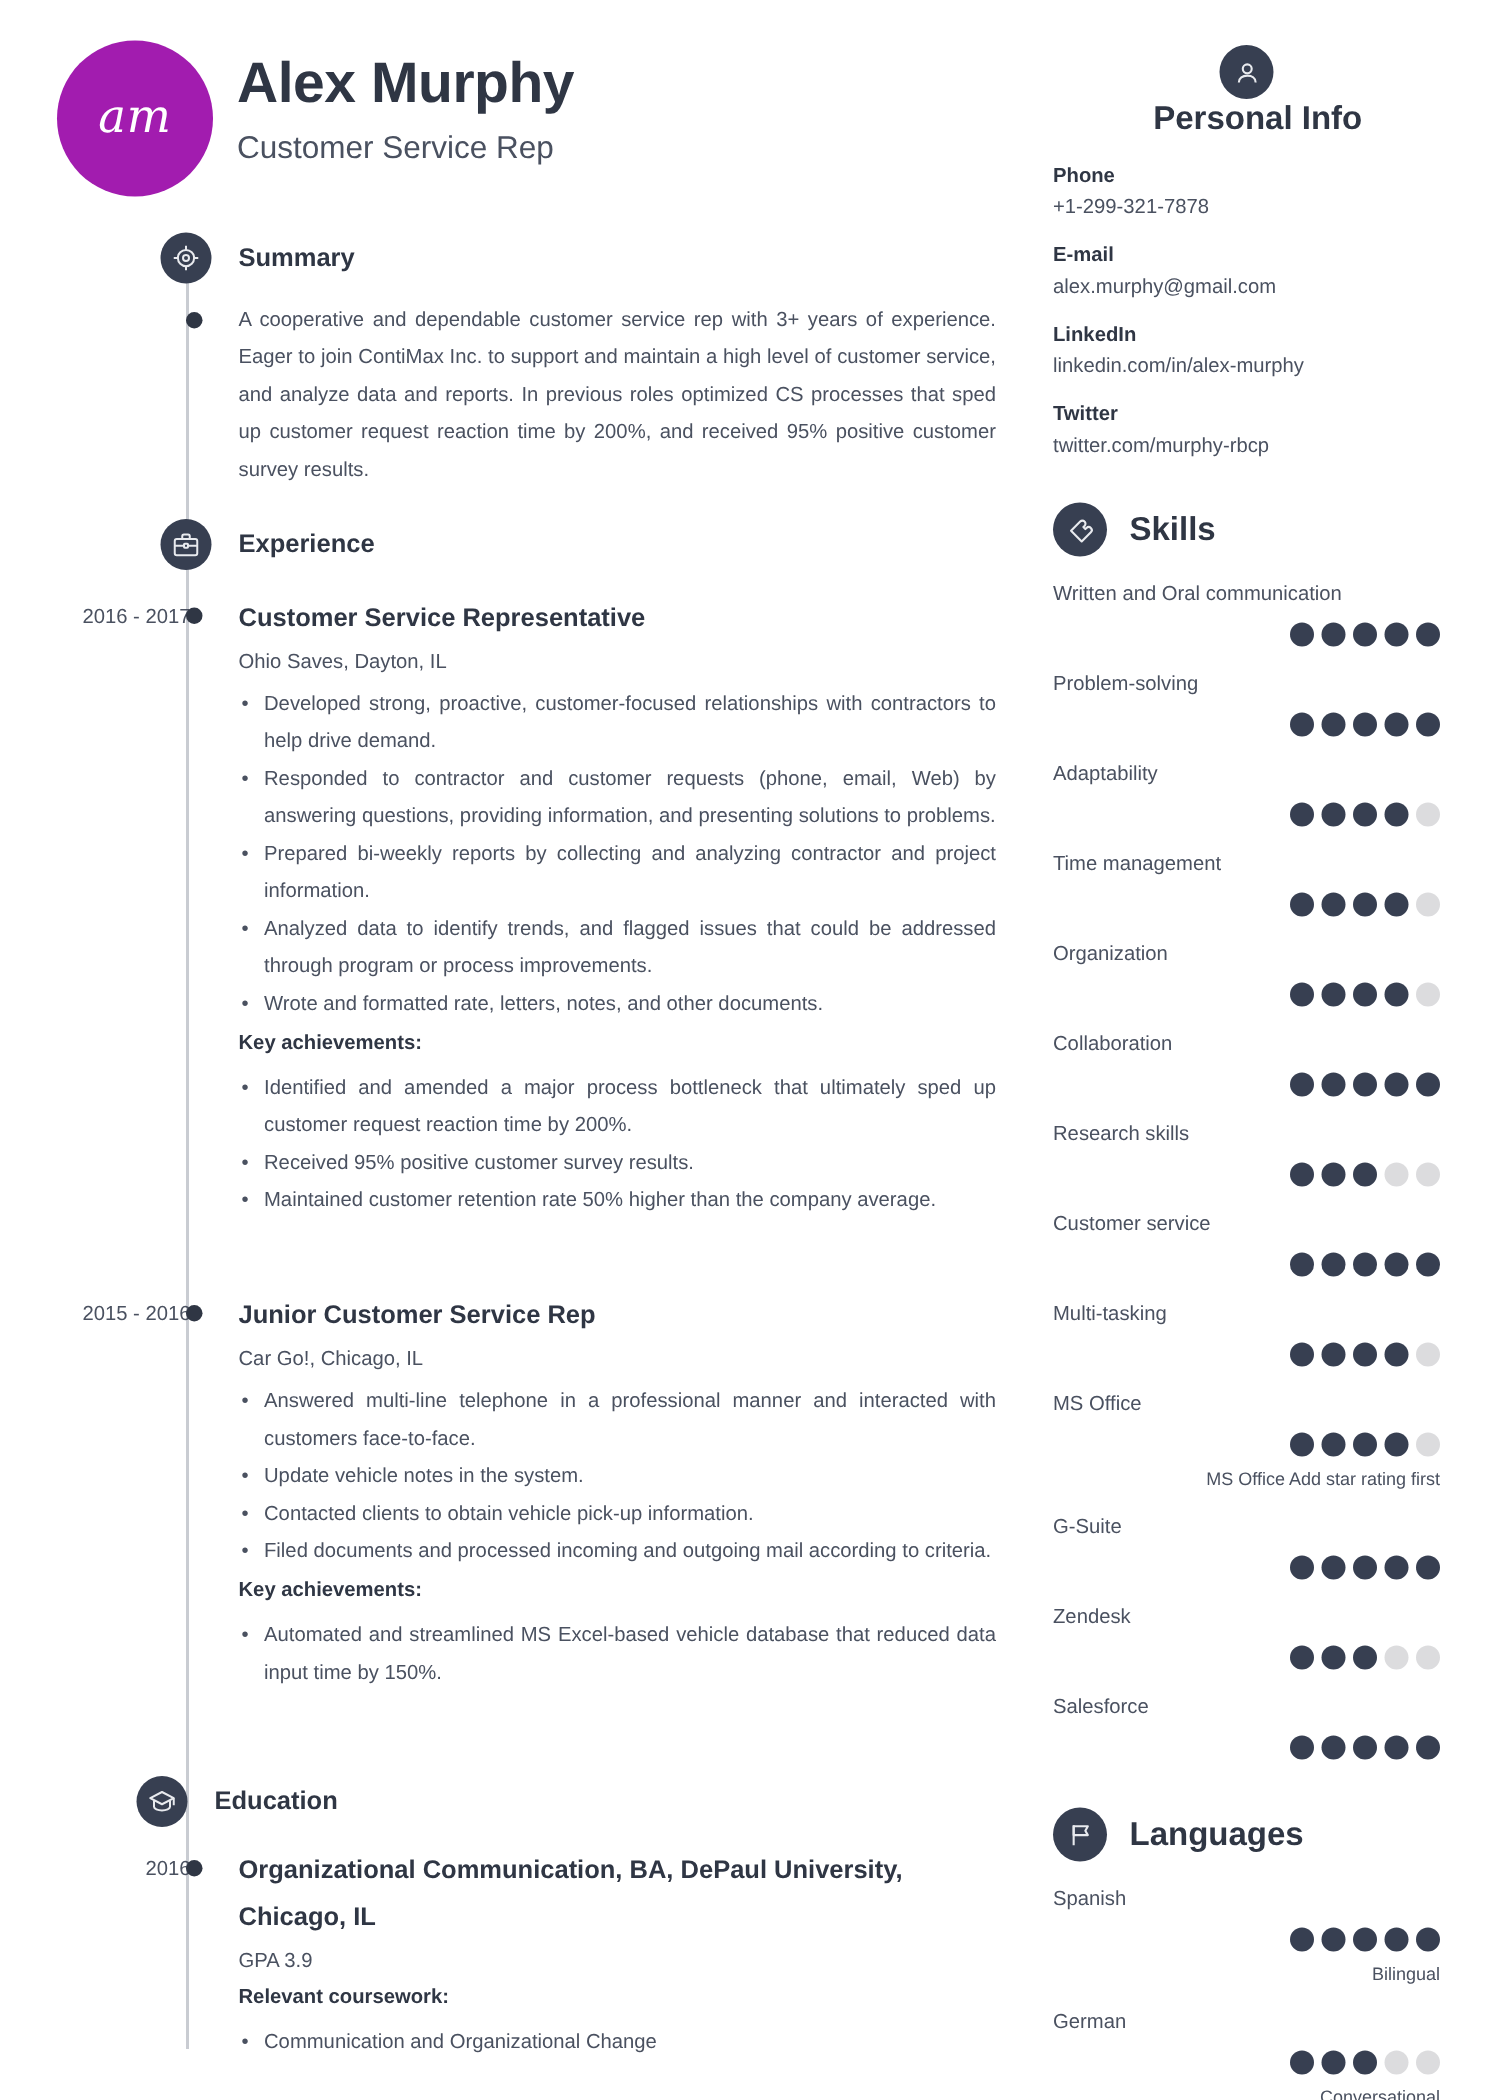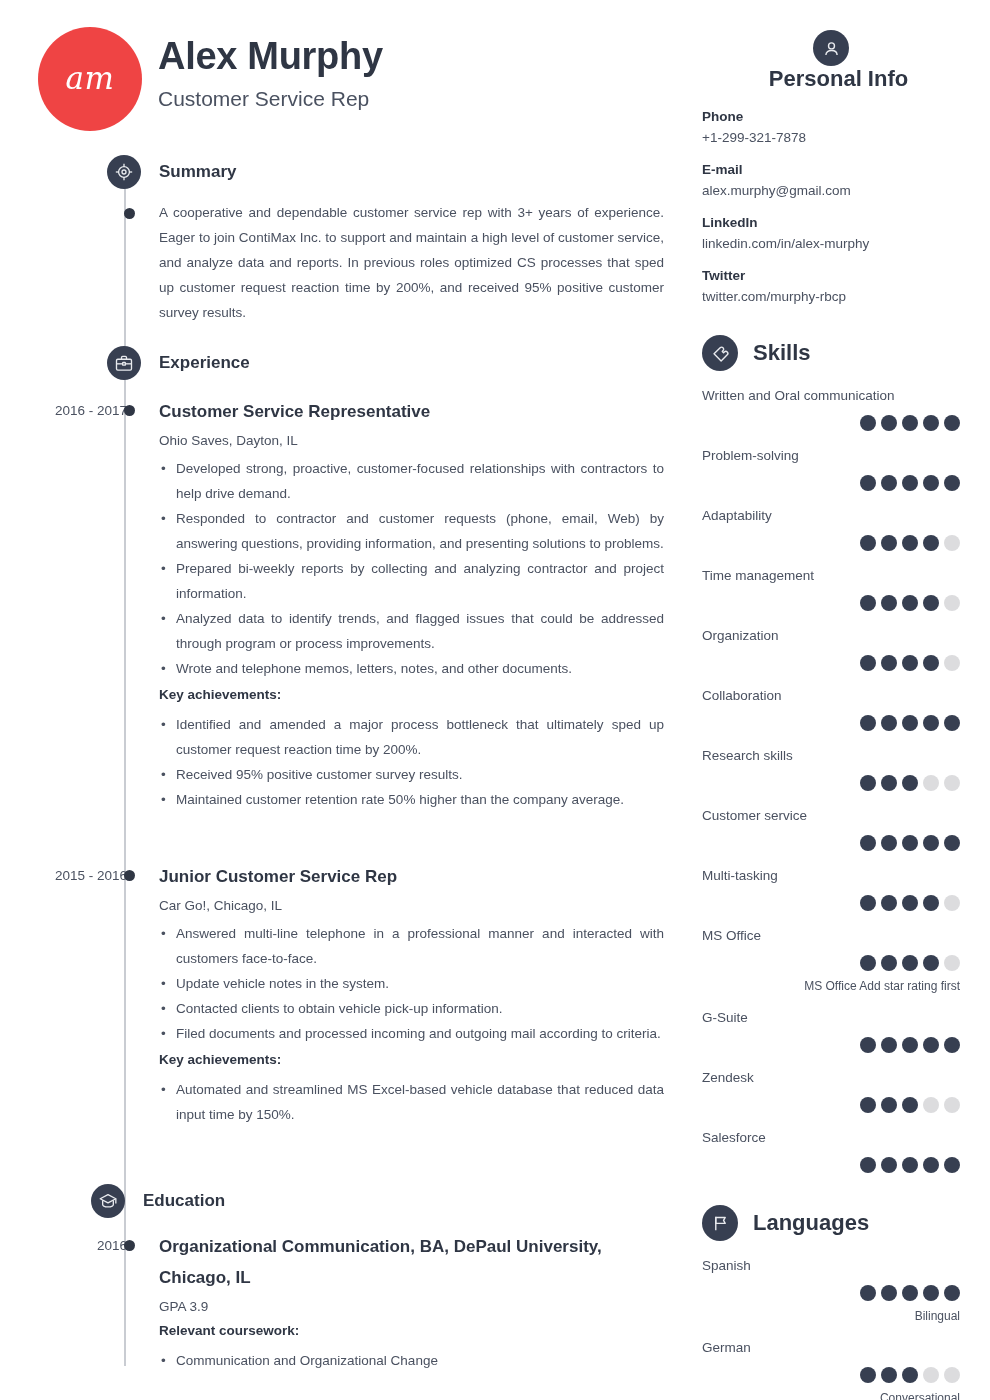--- a/index.html
+++ b/index.html
@@ -19,21 +19,21 @@
   
   .timeline-rule {
     position:absolute; left:124px; top:188px; width:1.5px; height:1178px;
     background:#c9ccd2;
   }
 
   
   .header { position:absolute; left:38px; top:27px; width:640px; height:106px; }
   .avatar {
     position:absolute; left:0; top:0; width:104px; height:104px;
-    border-radius:50%; background:#ef4444;
+    border-radius:50%; background:#a21caf;
     display:flex; align-items:center; justify-content:center;
   }
   .avatar-initials {
     font-family:"DejaVu Serif", serif;
     font-style:italic; font-size:31px; color:#ffffff; letter-spacing:0.5px;
     padding-bottom:2px;
   }
   .name {
     position:absolute; left:120px; top:8px;
     font-size:38px; font-weight:bold; color:#2f3644; letter-spacing:-0.3px;
@@ -153,21 +153,21 @@
     <div class="entry" style="left:159px; top:396px; width:505px;">
       <div class="entry-date">2016 - 2017</div>
       <span class="entry-dot"></span>
       <div class="entry-title">Customer Service Representative</div>
       <div class="entry-sub">Ohio Saves, Dayton, IL</div>
       <ul class="bullets">
         <li>Developed strong, proactive, customer-focused relationships with contractors to help drive demand.</li>
         <li>Responded to contractor and customer requests (phone, email, Web) by answering questions, providing information, and presenting solutions to problems.</li>
         <li>Prepared bi-weekly reports by collecting and analyzing contractor and project information.</li>
         <li>Analyzed data to identify trends, and flagged issues that could be addressed through program or process improvements.</li>
-        <li>Wrote and telephone memos, letters, notes, and other documents.</li>
+        <li>Wrote and formatted rate, letters, notes, and other documents.</li>
       </ul>
       <div class="key-ach">Key achievements:</div>
       <ul class="bullets">
         <li>Identified and amended a major process bottleneck that ultimately sped up customer request reaction time by 200%.</li>
         <li>Received 95% positive customer survey results.</li>
         <li>Maintained customer retention rate 50% higher than the company average.</li>
       </ul>
     </div>
 
     <div class="entry" style="left:159px; top:861px; width:505px;">

